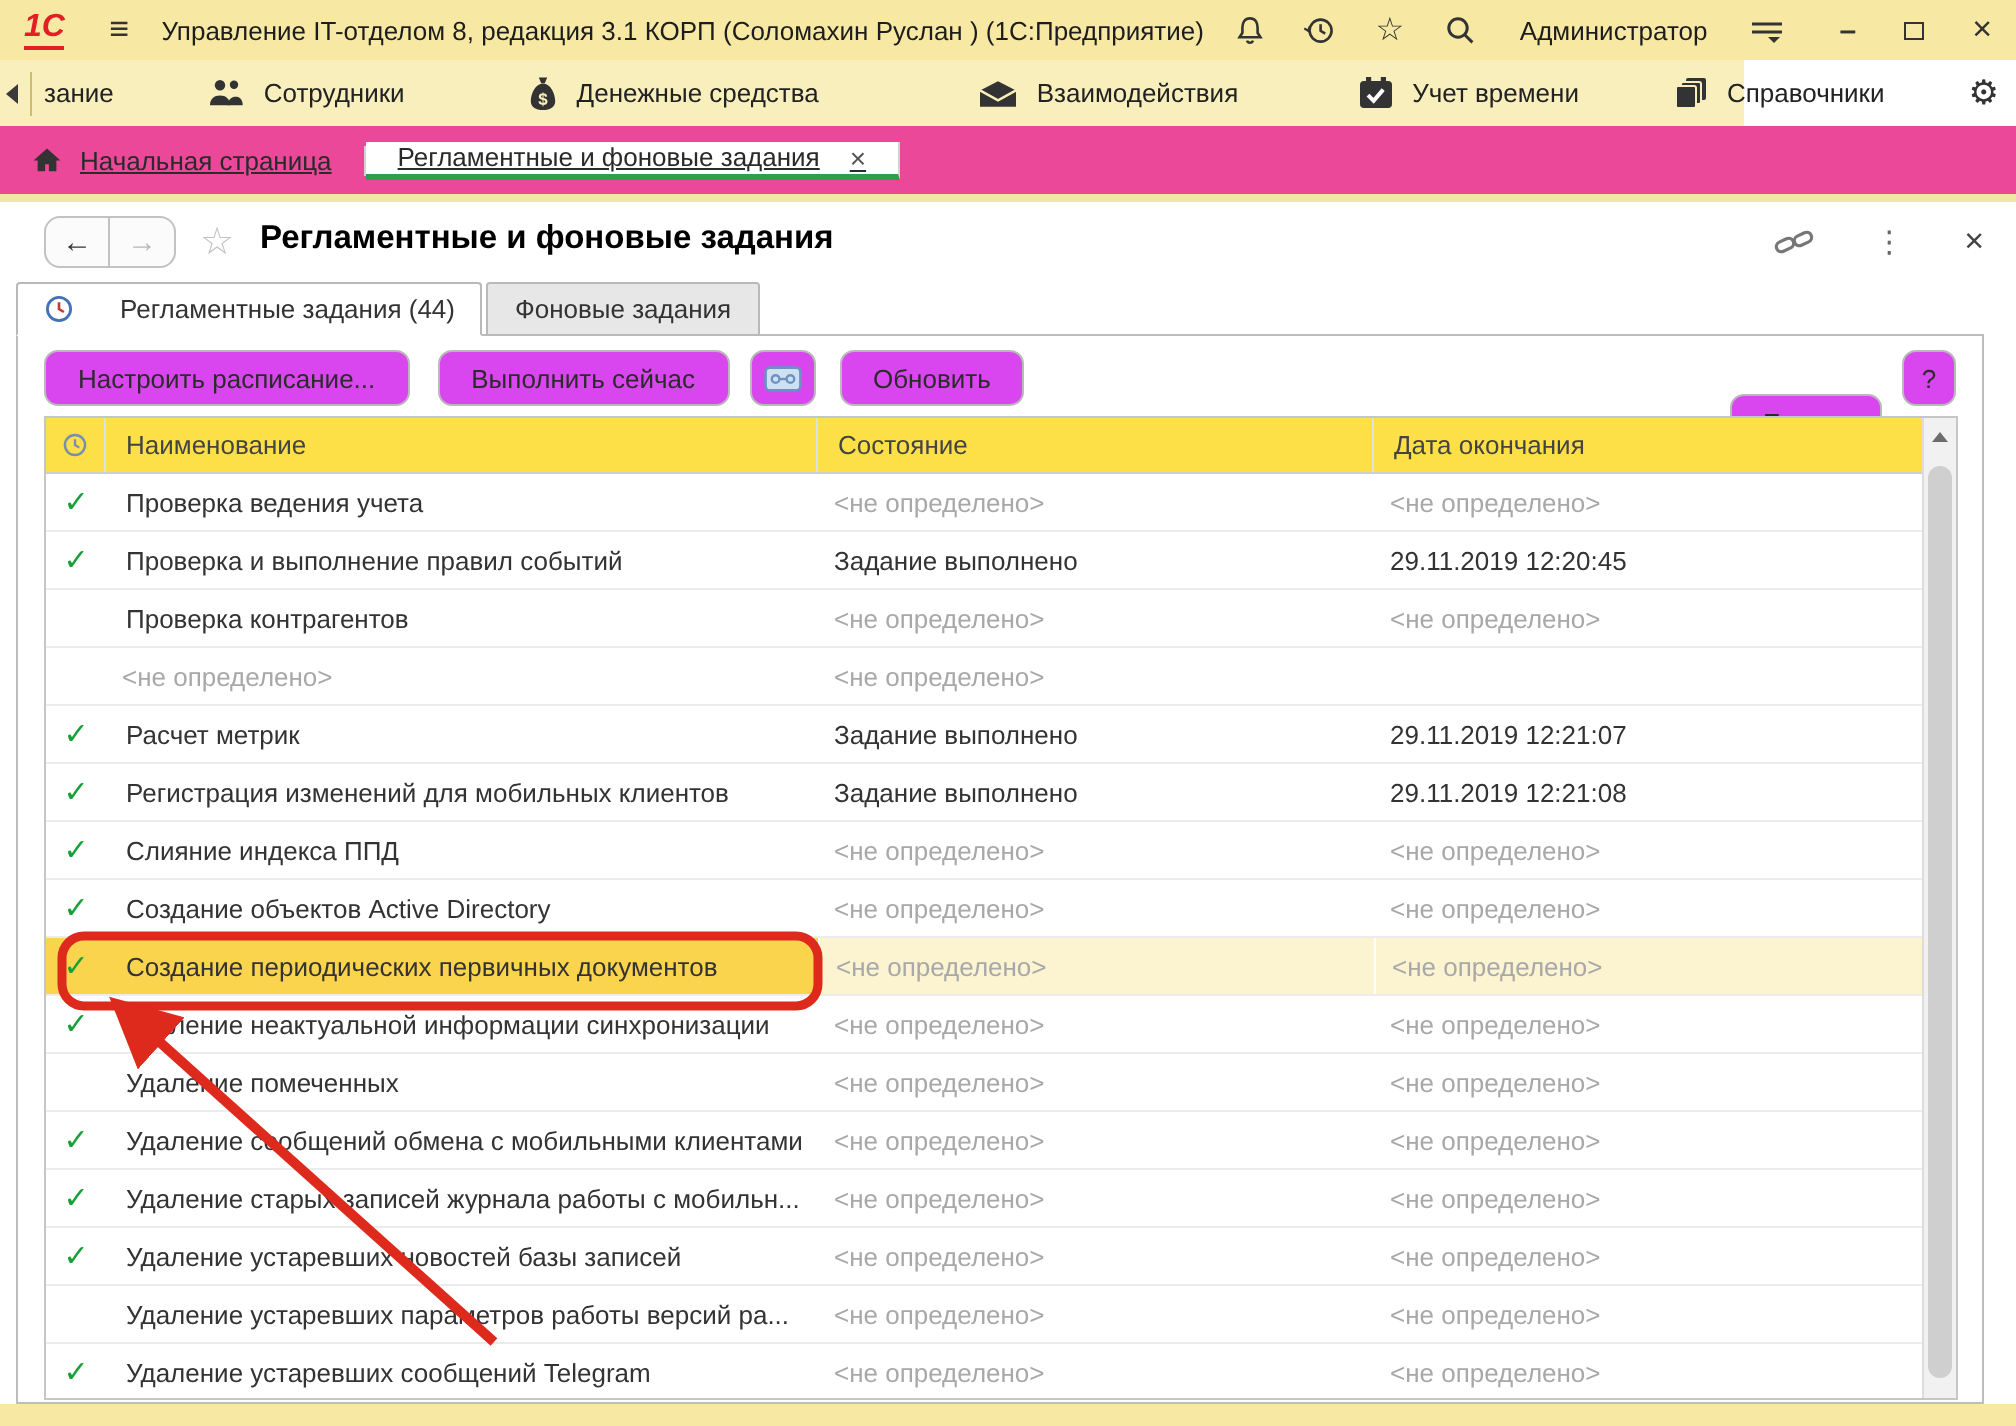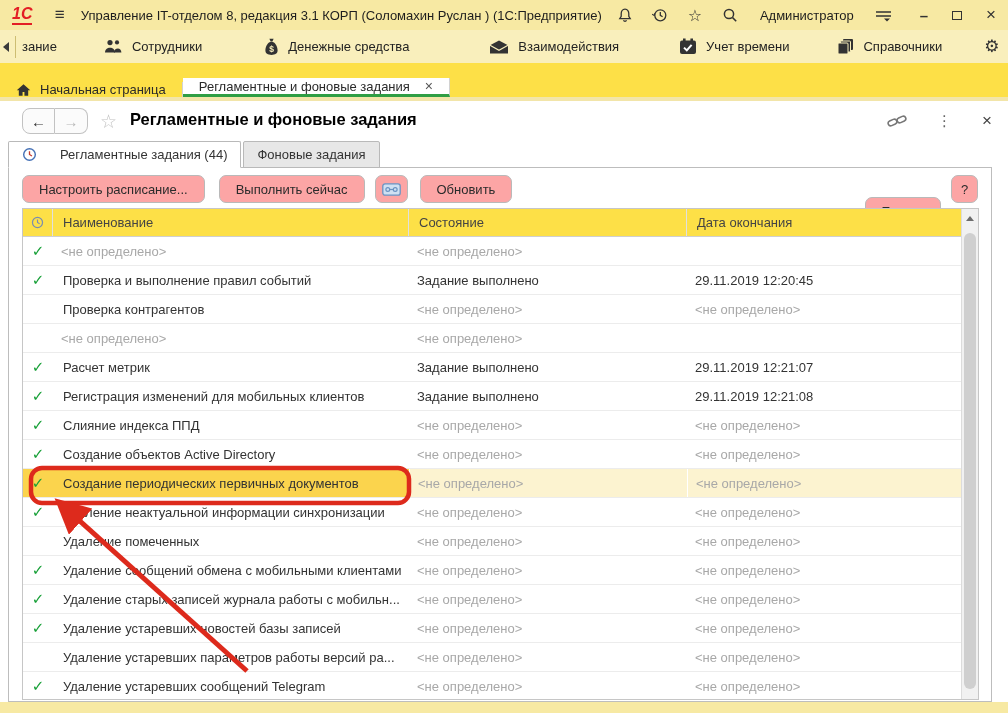--- a/index.html
+++ b/index.html
@@ -22,33 +22,33 @@
   .tb-right { margin-left:auto; display:flex; align-items:center; gap:17px; }
   .tb-ic { display:inline-flex; align-items:center; justify-content:center; width:18px; height:18px; color:#333; }
   .tb-user { font-size:13px; color:#1d1d1d; margin:0 4px; }
   .winctl { display:flex; align-items:center; gap:24px; margin-left:10px; }
   .minim { font-size:15px; color:#333; font-weight:bold; }
   .maxim { width:10px; height:9px; border:1.5px solid #333; display:inline-block; }
   .closew { font-size:17px; color:#333; }
   .star-ch { font-size:16px; color:#333; }
   
   .navbar {
-    position:absolute; top:30px; left:0; width:1008px; height:33px;
+    position:absolute; top:30px; left:0; width:872px; height:33px;
     background:#f9efbc; display:flex; align-items:center; font-size:13px; color:#222;text-align:right;
   }
   .nav-left { display:flex; align-items:center; gap:6px; padding-left:3px; }
   .chev-left { width:0; height:0; border-top:5px solid transparent; border-bottom:5px solid transparent; border-right:6px solid #3a3a3a; }
   .nav-divider { width:1px; height:22px; background:#cdbd72; }
   .nav-item { display:flex; align-items:center; gap:9px; white-space:nowrap; }
   .nav-item svg, .nav-item .gear { flex:none; }
   .gear { font-size:17px; line-height:1; color:#333; }
   
   .tabbar {
     position:absolute; top:63px; left:0; width:1008px; height:34px;
-    background:#fde047; display:flex; align-items:flex-end; border-bottom:0;
+    background:#ec4899; display:flex; align-items:center; border-bottom:0;text-decoration:underline;
   }
   .wtab { display:flex; align-items:center; gap:9px; padding:0 16px; font-size:13px; color:#2a2a2a;
     border-right:1px solid #d2d2d2; }
   .wtab.active { background:#ffffff; border-bottom:3px solid #2f9e44; padding-bottom:0; }
   .wtab .xclose { color:#555; font-size:14px; margin-left:6px; }
   .ystrip { position:absolute; top:97px; left:0; width:1008px; height:4px; background:#f2e5a9; }
   
   .winhead { position:absolute; top:101px; left:0; width:1008px; height:40px; background:#fff; }
   .navbtns { position:absolute; left:22px; top:7px; display:flex; }
   .navbtn { width:33px; height:26px; border:1px solid #c2c2c2; background:#fbfbfb;
@@ -62,21 +62,21 @@
   .wh-close { color:#444; font-size:17px; }
   
   .stabs { position:absolute; left:8px; top:141px; display:flex; z-index:3; }
   .stab { display:flex; align-items:center; gap:23px; height:27px; padding:0 13px; font-size:13px;
     border:1px solid #b9b9b9; background:#e7e7e7; color:#333; margin-right:2px; border-radius:2px 2px 0 0; }
   .stab.active { background:#ffffff; border-bottom-color:#ffffff; position:relative; }
   
   .panel { position:absolute; left:8px; top:167px; width:984px; height:535px;
     border:1px solid #bdbdbd; background:#fff; }
   .toolbar { position:absolute; left:22px; top:174px; width:956px; height:30px; display:flex; align-items:center; }
-  .btn { height:28px; border:1px solid #b9b9b9; border-radius:7px; background:#fca5a5;
+  .btn { height:28px; border:1px solid #b9b9b9; border-radius:7px; background:#d946ef;
     padding:0 16px; font-size:13px; color:#2b2b2b; display:inline-flex; align-items:center; justify-content:center; }
   .btn.icon-only { padding:0 6px; }
   .gap14 { margin-left:14px; } .gap10 { margin-left:10px; } .gap12 { margin-left:12px; }
   .push { margin-left:auto;margin-top:44px; }
   .caret { width:0; height:0; border-left:4px solid transparent; border-right:4px solid transparent;
     border-top:5px solid #777; margin-left:8px; }
   
   .table { position:absolute; left:22px; top:208px; width:957px; height:492px;
     border:1px solid #c6c6c6; overflow:hidden; background:#fff; font-size:13px; }
   .thead { display:grid; grid-template-columns:30px 356px 278px 274px; height:28px;
@@ -280,20 +280,21 @@
           <path d="M8 4.4V8l2.6 1.6" stroke="#7a8db0" stroke-width="1.4"></path>
         </svg>
       </div>
       <div class="hcell">Наименование</div>
       <div class="hcell">Состояние</div>
       <div class="hcell" style="border-right:0">Дата окончания</div>
     </div>
     <div class="tbody">
         <div class="trow">
           <div class="cell c-icon">✓</div>
+          <div class="cell c-name">Проверка ведения учета</div>
           <div class="cell c-state muted">&lt;не определено&gt;</div>
           <div class="cell c-date muted">&lt;не определено&gt;</div>
         </div>
         <div class="trow">
           <div class="cell c-icon">✓</div>
           <div class="cell c-name">Проверка и выполнение правил событий</div>
           <div class="cell c-state">Задание выполнено</div>
           <div class="cell c-date">29.11.2019 12:20:45</div>
         </div>
         <div class="trow">

